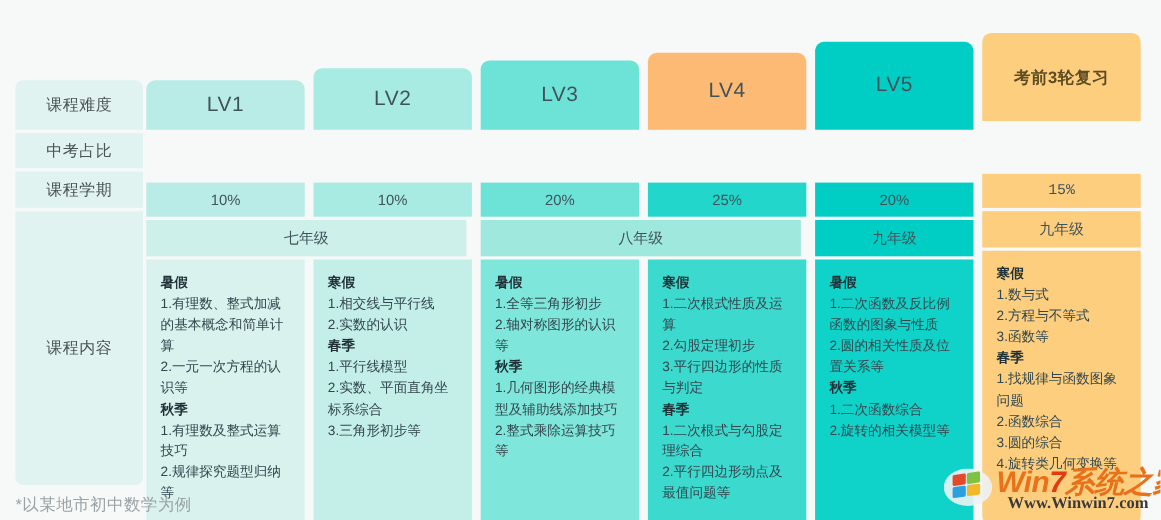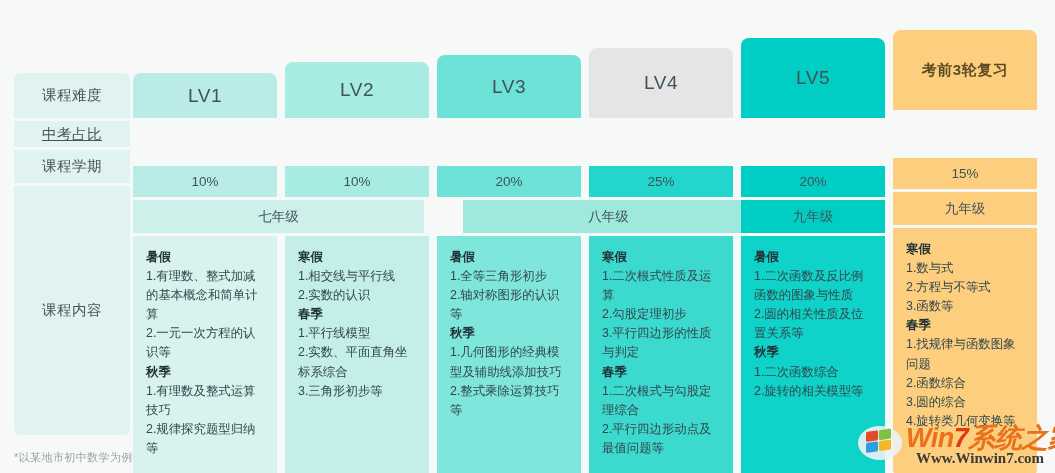--- a/index.html
+++ b/index.html
@@ -33,21 +33,21 @@
     background: #e0f3f0;
     color: #4a5355;
     font-size: 14.5px;
     display: flex;
     align-items: center;
     justify-content: center;
     margin-bottom: 3px;
     letter-spacing: .5px;
   }
   .lbl-h      { height: 45px; border-radius: 7px 7px 0 0; }
-  .lbl-r1     { height: 26px; text-decoration: underline; }
+  .lbl-r1     { height: 32px; }
   .lbl-r2     { height: 33px; }
   .lbl-body   { height: 249px; border-radius: 0 0 7px 7px; margin-bottom: 0; }
 
   
   .col {
     position: absolute;
     width: 144px;
   }
   .cell {
     margin-bottom: 3px;
@@ -87,21 +87,21 @@
   .c-body .season {
     font-weight: bold;
     color: #203238;
   }
 
   
   .footnote {
     position: absolute;
     left: 14px;
     top: 450px;
-    font-size: 11px;
+    font-size: 15px;
     color: #9aa3a6;
     letter-spacing: .4px;
   }
 
   
   .watermark {
     position: absolute;
     left: 858px;
     top: 420px;
     width: 196px;
@@ -171,32 +171,32 @@
           <div>2.实数的认识</div>
           <div class="season">春季</div>
           <div>1.平行线模型</div>
           <div>2.实数、平面直角坐标系综合</div>
           <div>3.三角形初步等</div>
         </div>
       </div>
       <div class="col" style="left: 437px; top: 55px;">
         <div class="cell c-head" style="background: rgb(109, 227, 216); height: 63px;">LV3</div>
         <div class="cell c-pct" style="background: rgb(109, 227, 216);">20%</div>
-        <div class="cell c-term" style="background: rgb(159, 232, 222); width: 291px; border-radius: 0px; margin-left: 26px;">八年级</div>
+        <div class="cell c-term" style="background: rgb(159, 232, 222); width: 291px; border-radius: 0px;">八年级</div>
         <div class="cell c-body" style="background: rgb(127, 230, 219);">
           <div class="season">暑假</div>
           <div>1.全等三角形初步</div>
           <div>2.轴对称图形的认识等</div>
           <div class="season">秋季</div>
           <div>1.几何图形的经典模型及辅助线添加技巧</div>
           <div>2.整式乘除运算技巧等</div>
         </div>
       </div>
       <div class="col" style="left: 589px; top: 48px;">
-        <div class="cell c-head" style="background: #e5e5e5; height: 70px;">LV4</div>
+        <div class="cell c-head" style="background: #fdba74; height: 70px;">LV4</div>
         <div class="cell c-pct" style="background: rgb(34, 214, 204);">25%</div>
         <div class="cell c-term" style="background: transparent;"></div>
         <div class="cell c-body" style="background: rgb(60, 218, 206);">
           <div class="season">寒假</div>
           <div>1.二次根式性质及运算</div>
           <div>2.勾股定理初步</div>
           <div>3.平行四边形的性质与判定</div>
           <div class="season">春季</div>
           <div>1.二次根式与勾股定理综合</div>
           <div>2.平行四边形动点及最值问题等</div>
@@ -210,21 +210,21 @@
           <div class="season">暑假</div>
           <div>1.二次函数及反比例函数的图象与性质</div>
           <div>2.圆的相关性质及位置关系等</div>
           <div class="season">秋季</div>
           <div>1.二次函数综合</div>
           <div>2.旋转的相关模型等</div>
         </div>
       </div>
       <div class="col" style="left: 893px; top: 30px;">
         <div class="cell c-head cn" style="background: rgb(252, 206, 126); height: 80px;">考前3轮复习</div>
-        <div class="cell c-pct" style="background: rgb(252, 206, 126);">15%</div>
+        <div class="cell c-pct" style="background: rgb(252, 206, 126); font-family: Liberation Mono, monospace;">15%</div>
         <div class="cell c-term" style="background: rgb(252, 206, 126);">九年级</div>
         <div class="cell c-body" style="background: rgb(252, 206, 126);">
           <div class="season">寒假</div>
           <div>1.数与式</div>
           <div>2.方程与不等式</div>
           <div>3.函数等</div>
           <div class="season">春季</div>
           <div>1.找规律与函数图象问题</div>
           <div>2.函数综合</div>
           <div>3.圆的综合</div>

